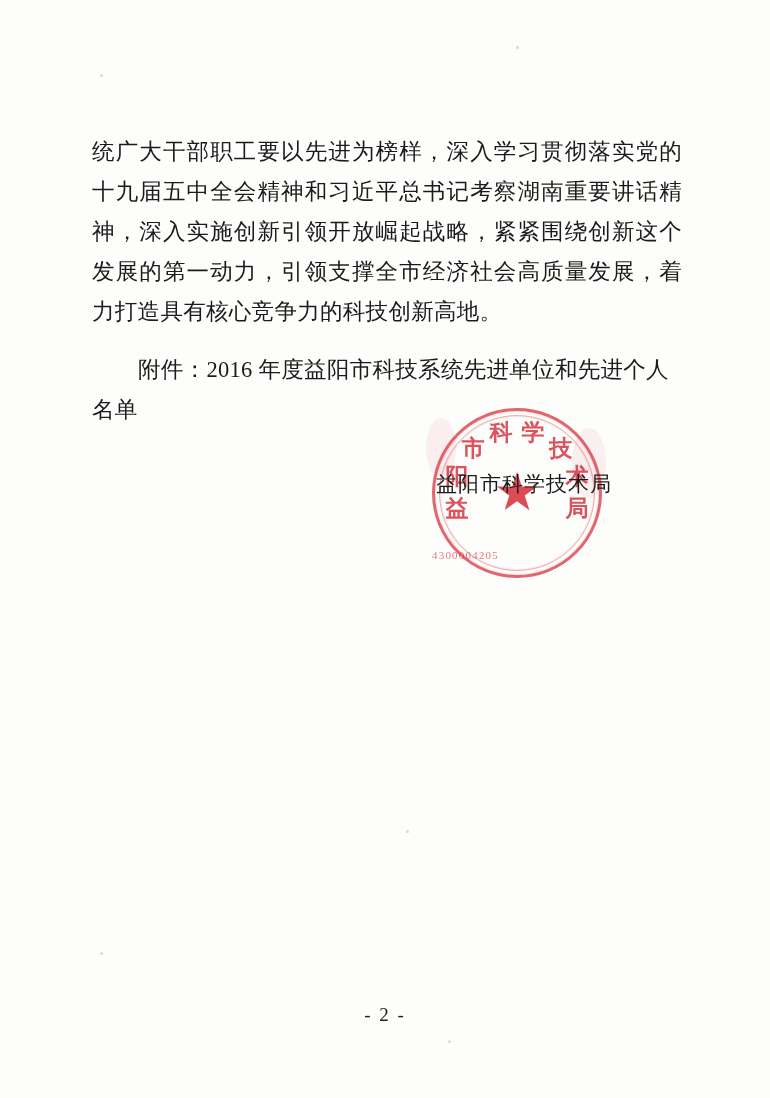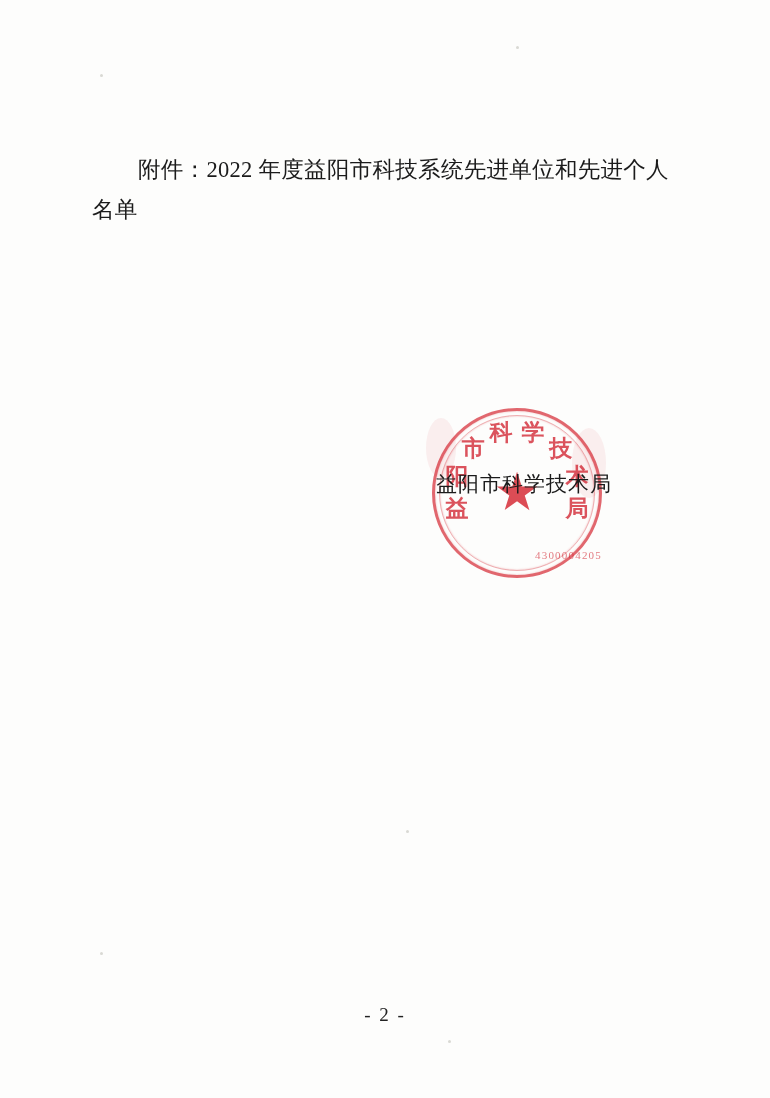--- a/index.html
+++ b/index.html
@@ -115,21 +115,21 @@
     font-weight: 700;
     line-height: 26px;
     text-align: center;
     color: rgba(210, 40, 52, 0.80);
   }
   .seal-bottom-text {
     position: absolute;
     left: 0;
     right: 0;
     bottom: 17px;
-    text-align: right;
+    text-align: left;
     font-size: 11px;
     letter-spacing: 1.2px;
     color: rgba(210, 40, 52, 0.62);
   }
   .seal-smudge {
     position: absolute;
     border-radius: 50%;
     background: rgba(214, 45, 55, 0.07);
   }
 
@@ -156,21 +156,22 @@
 
 <div class="page">
 
   <div class="speck" style="left:100px;top:74px;width:3px;height:3px;"></div>
   <div class="speck" style="left:516px;top:46px;width:3px;height:3px;"></div>
   <div class="speck" style="left:406px;top:830px;width:3px;height:3px;"></div>
   <div class="speck" style="left:100px;top:952px;width:3px;height:3px;"></div>
   <div class="speck" style="left:448px;top:1040px;width:3px;height:3px;"></div>
 
   <div class="doc-body">
-    <p class="para-attachment">附件：2022 年度益阳市科技系统先进单位和先进个人名单</p>
+    <p class="para">统广大干部职工要以先进为榜样，深入学习贯彻落实党的十九届五中全会精神和习近平总书记考察湖南重要讲话精神，深入实施创新引领开放崛起战略，紧紧围绕创新这个发展的第一动力，引领支撑全市经济社会高质量发展，着力打造具有核心竞争力的科技创新高地。</p>
+    <p class="para-attachment">附件：2016 年度益阳市科技系统先进单位和先进个人名单</p>
   </div>
 
   <div class="seal">
     <div class="seal-smudge" style="left:-6px;top:10px;width:30px;height:60px;"></div>
     <div class="seal-smudge" style="left:140px;top:20px;width:34px;height:70px;"></div>
     <div class="seal-ring"></div>
     <div class="seal-ring inner"></div>
     <div class="seal-arc-text">
       <span style="transform: rotate(-105deg) translateY(-62px) rotate(105deg);">益</span>
       <span style="transform: rotate(-75deg) translateY(-62px) rotate(75deg);">阳</span>

